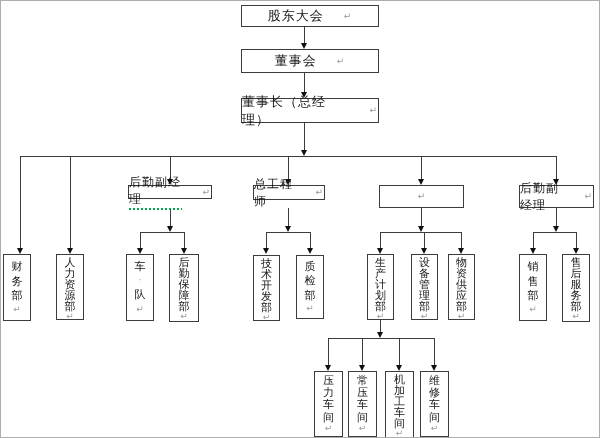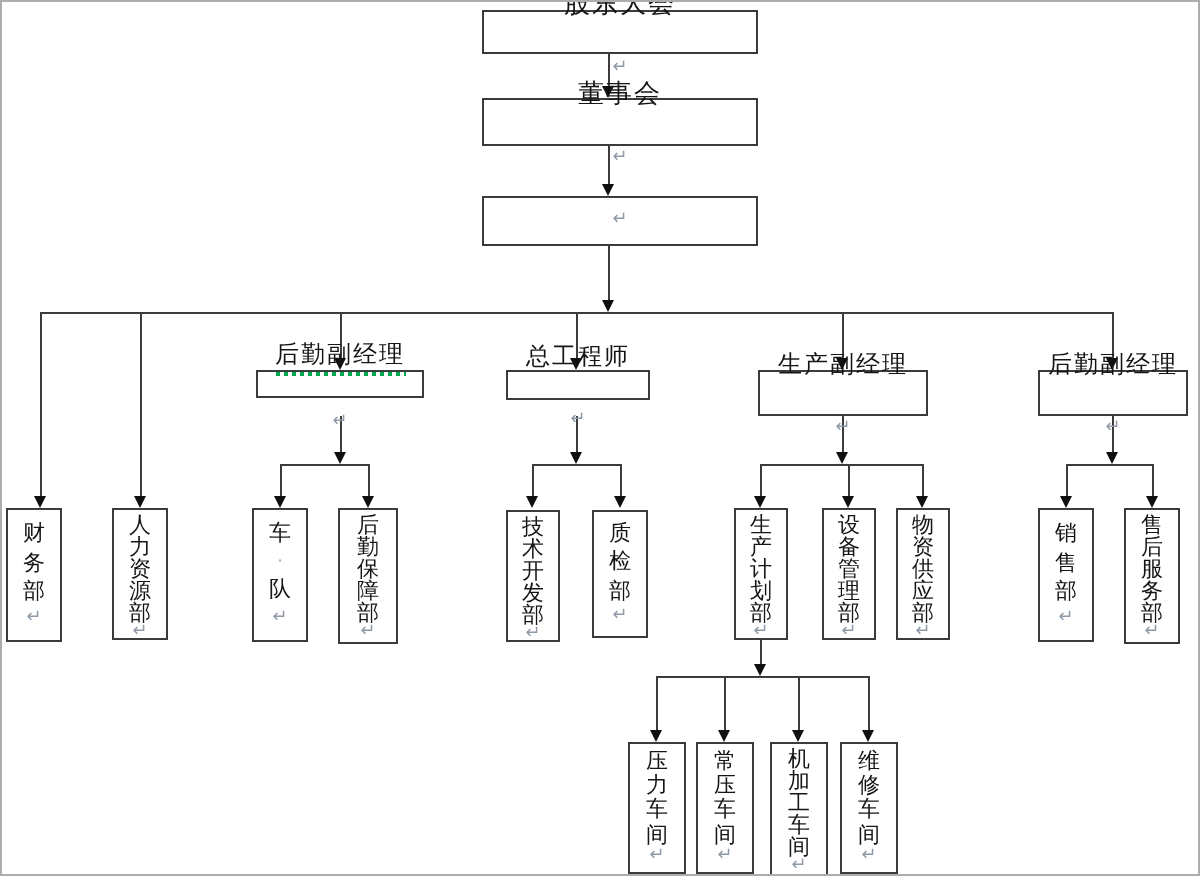--- a/index.html
+++ b/index.html
@@ -13,21 +13,21 @@
   .l.h{height:1px;}
   .arr{
     position:absolute;width:0;height:0;
     border-left:3.5px solid transparent;border-right:3.5px solid transparent;
     border-top:6px solid #101010;
   }
   .box{
     position:absolute;box-sizing:border-box;border:1px solid #3c3c3c;background:#fff;
     display:flex;align-items:center;justify-content:center;
   }
-  .box.hz{flex-direction:column;font-size:13px;letter-spacing:1px;gap:19px;}
+  .box.hz{flex-direction:row;font-size:13px;letter-spacing:1px;gap:19px;}
   .box.hz.mgr{font-size:12px;}
   .box.vt{
     flex-direction:column;justify-content:space-evenly;align-items:center;
     font-size:11px;padding:2px 0;
   }
   .box.vt span{display:block;line-height:1;}
   .pmark{color:#8f9aa6;font-size:9px;line-height:1;margin-left:1px;}
   .box.vt .pmark{margin-left:0;}
   .space-mark{color:#9a9a9a;font-size:8px;}
   .wavy{
@@ -110,33 +110,33 @@
 
   <div class="box hz" style="left:240px;top:4px;width:138px;height:22px;">
     <span>股东大会</span>
     <span class="pmark">↵</span>
   </div>
   <div class="box hz" style="left:240px;top:48px;width:138px;height:24px;justify-content:center;">
     <span>董事会</span>
     <span class="pmark">↵</span>
   </div>
   <div class="box hz" style="left:240px;top:97px;width:138px;height:25px;">
+    <span>董事长（总经理）</span>
     <span class="pmark">↵</span>
   </div>
 
   <div class="box hz mgr" style="left:127px;top:184px;width:84px;height:14px;">
     <span class="wavy">后勤副经理</span>
     <span class="pmark">↵</span>
   </div>
   <div class="box hz mgr" style="left:252px;top:184px;width:72px;height:15px;">
     <span>总工程师</span>
     <span class="pmark">↵</span>
   </div>
   <div class="box hz mgr" style="left:378px;top:184px;width:85px;height:23px;">
-    <span>生产副经理</span>
     <span class="pmark">↵</span>
   </div>
   <div class="box hz mgr" style="left:518px;top:184px;width:75px;height:23px;">
     <span>后勤副经理</span>
     <span class="pmark">↵</span>
   </div>
 
   <div class="box vt" style="left:2px;top:253px;width:28px;height:67px;">
     <span>财</span>
       <span>务</span>

